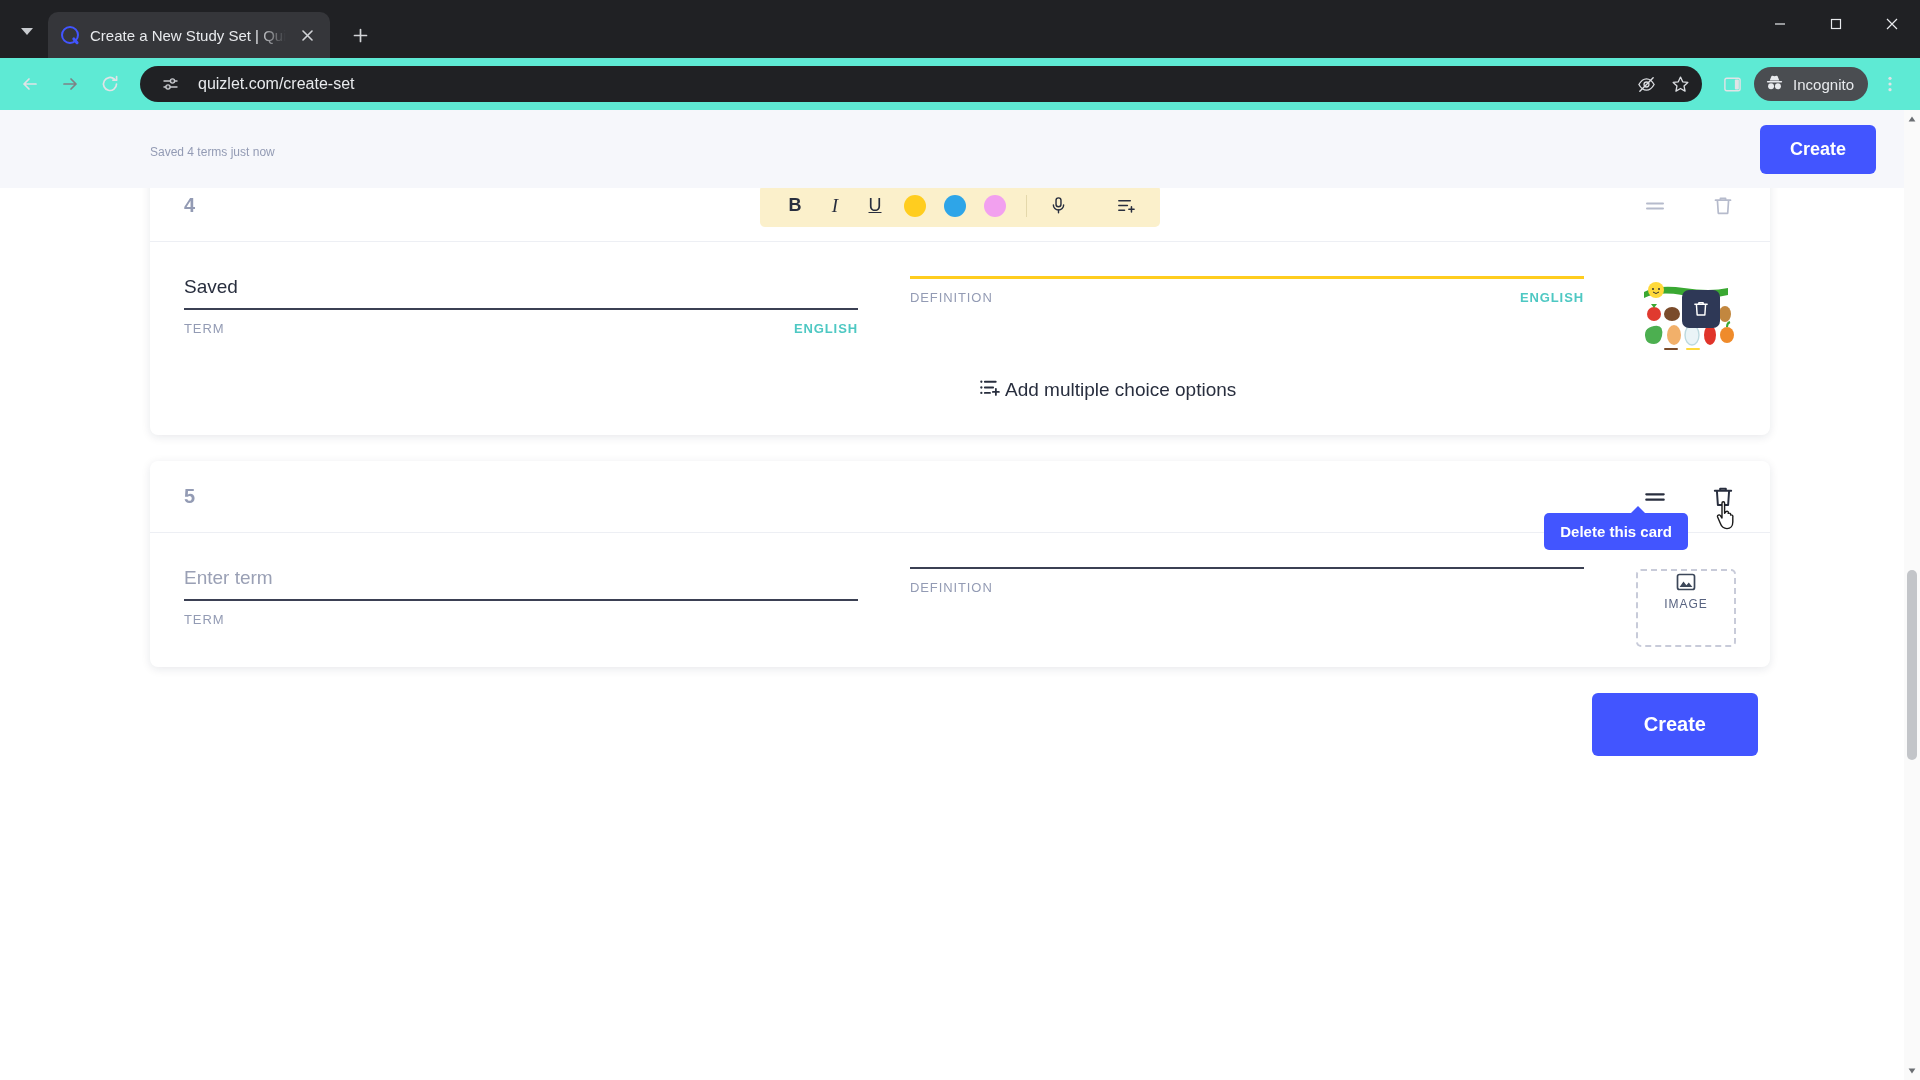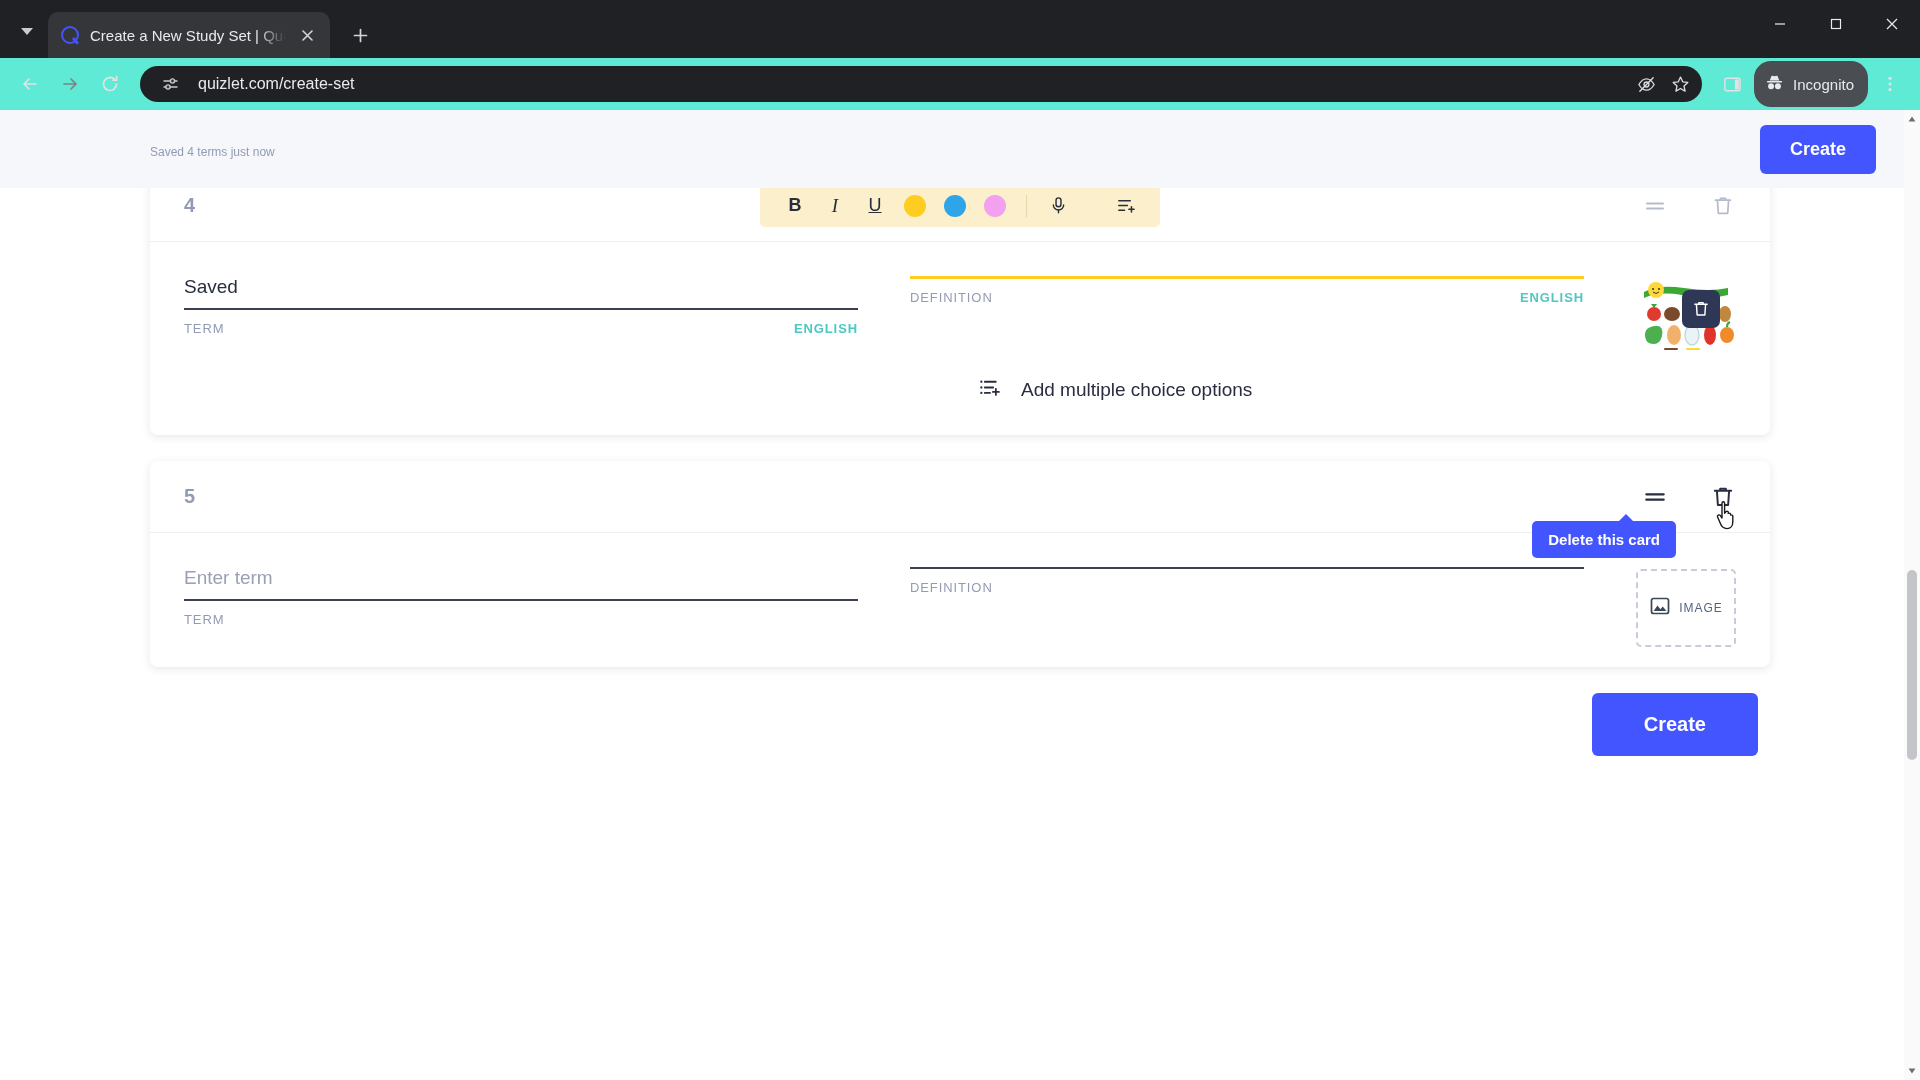--- a/index.html
+++ b/index.html
@@ -129,21 +129,21 @@
   .omni-url {
     flex: 1;
     color: #e8eaed;
     font-size: 16px;
     white-space: nowrap;
     overflow: hidden;
   }
   .omni-right { display: flex; align-items: center; gap: 2px; }
   .omni-ico { width: 32px; height: 32px; display: flex; align-items: center; justify-content: center; border-radius: 50%; }
   .incognito-pill {
-    height: 46px;
+    height: 34px;
     background: #4a4d51;
     border-radius: 17px;
     display: flex; align-items: center;
     gap: 8px;
     padding: 0 14px 0 10px;
     color: #e8eaed;
     font-size: 15px;
     flex: none;
   }
 
@@ -317,37 +317,37 @@
     border-radius: 7px;
     display: flex; align-items: center; justify-content: center;
     color: #fff;
     cursor: pointer;
   }
   .img-empty {
     width: 100px; height: 78px;
     border: 2px dashed #c8cbd9;
     border-radius: 5px;
     display: flex;
-    align-items: center;
-    justify-content: center;
-    gap: 8px;
+    flex-direction: column;
+    align-items: center;
+    gap: 0;
     cursor: pointer;
   }
   .img-empty-label {
     font-size: 12px;
     letter-spacing: 1px;
     color: #586380;
     font-weight: 500;
   }
 
   
   .mc-row {
     display: flex;
     align-items: center;
-    gap: 20px;
+    gap: 4px;
     padding: 0 34px 32px 34px;
     margin-left: 50%;
     transform: translateX(-16px);
     width: 50%;
     text-align: right;
   }
   .mc-label {
     font-size: 19px;
     color: #282e3e;
     font-weight: 500;
@@ -750,21 +750,21 @@
                 <svg width="22" height="22" viewBox="0 0 22 22">
                     <rect x="2.5" y="3.5" width="17" height="15" rx="2" fill="none" stroke="#3c4759" stroke-width="1.7"></rect>
                     <path d="M4.6 16 L8.5 10.6 L11.4 14.2 L13.8 11.4 L17.4 16 Z" fill="#3c4759"></path>
                   </svg>
               </span>
               <span class="img-empty-label">IMAGE</span>
             </div>
           </div>
         </div>
 
-        <div class="tooltip" style="right:94px; top:52px;margin-top:8px;">
+        <div class="tooltip" style="right:82px; top:52px;">
           <span>Delete this card</span>
         </div>
       </div>
 
 
       <div class="bottom-actions">
         <button class="btn-create-lg">Create</button>
       </div>
     </div>
 

